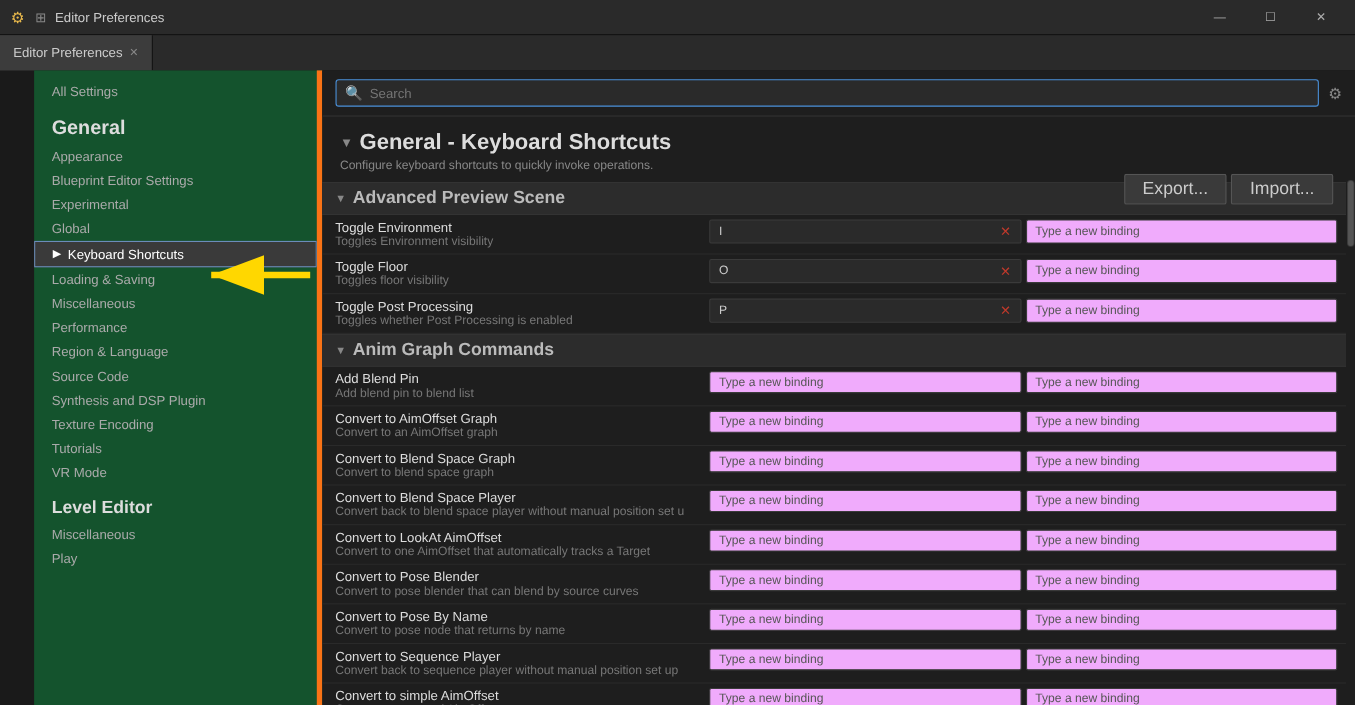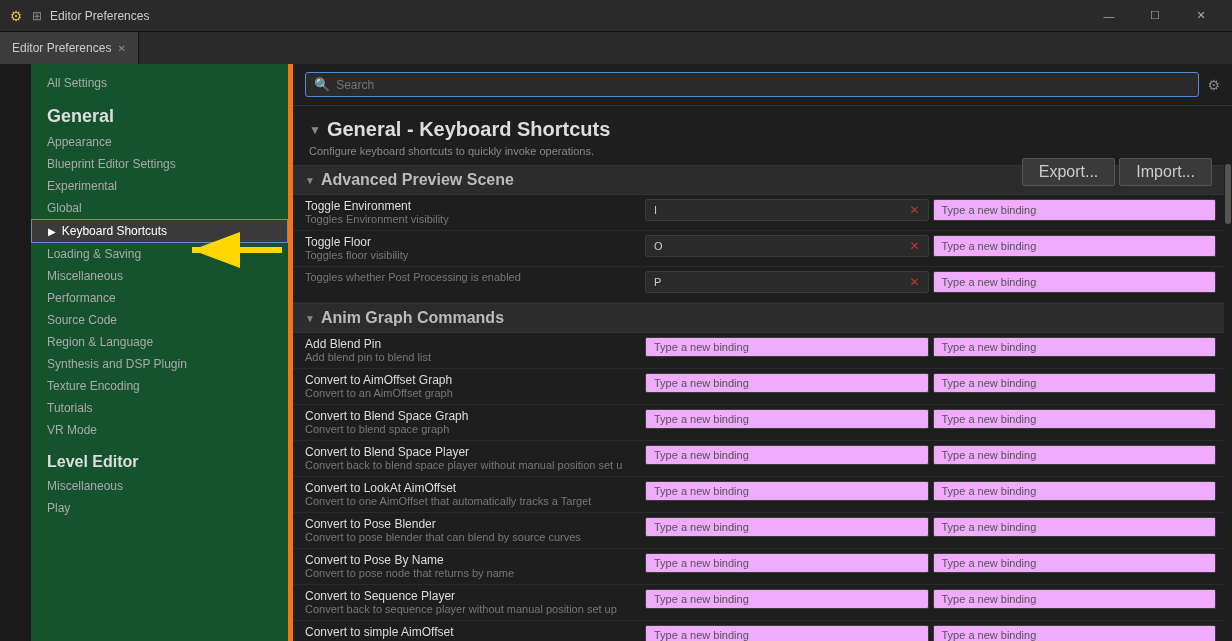--- a/index.html
+++ b/index.html
@@ -333,24 +333,24 @@
     <div class="sidebar-item">
       <span>Loading &amp; Saving</span>
     </div>
     <div class="sidebar-item">
       <span>Miscellaneous</span>
     </div>
     <div class="sidebar-item">
       <span>Performance</span>
     </div>
     <div class="sidebar-item">
+      <span>Region &amp; Language</span>
+    </div>
+    <div class="sidebar-item">
       <span>Source Code</span>
-    </div>
-    <div class="sidebar-item">
-      <span>Region &amp; Language</span>
     </div>
     <div class="sidebar-item">
       <span>Synthesis and DSP Plugin</span>
     </div>
     <div class="sidebar-item">
       <span>Texture Encoding</span>
     </div>
     <div class="sidebar-item">
       <span>Tutorials</span>
     </div>
@@ -423,20 +423,21 @@
             <span class="binding-clear-btn">✕</span>
           </div>
           <div class="binding-input">
             <span class="binding-placeholder">Type a new binding</span>
           </div>
         </div>
       </div>
 
       <div class="shortcut-row">
         <div class="shortcut-info">
+          <div class="shortcut-name">Toggle Post Processing</div>
           <div class="shortcut-desc">Toggles whether Post Processing is enabled</div>
         </div>
         <div class="shortcut-bindings">
           <div class="binding-input has-value">
             <span class="binding-value-text">P</span>
             <span class="binding-clear-btn">✕</span>
           </div>
           <div class="binding-input">
             <span class="binding-placeholder">Type a new binding</span>
           </div>

